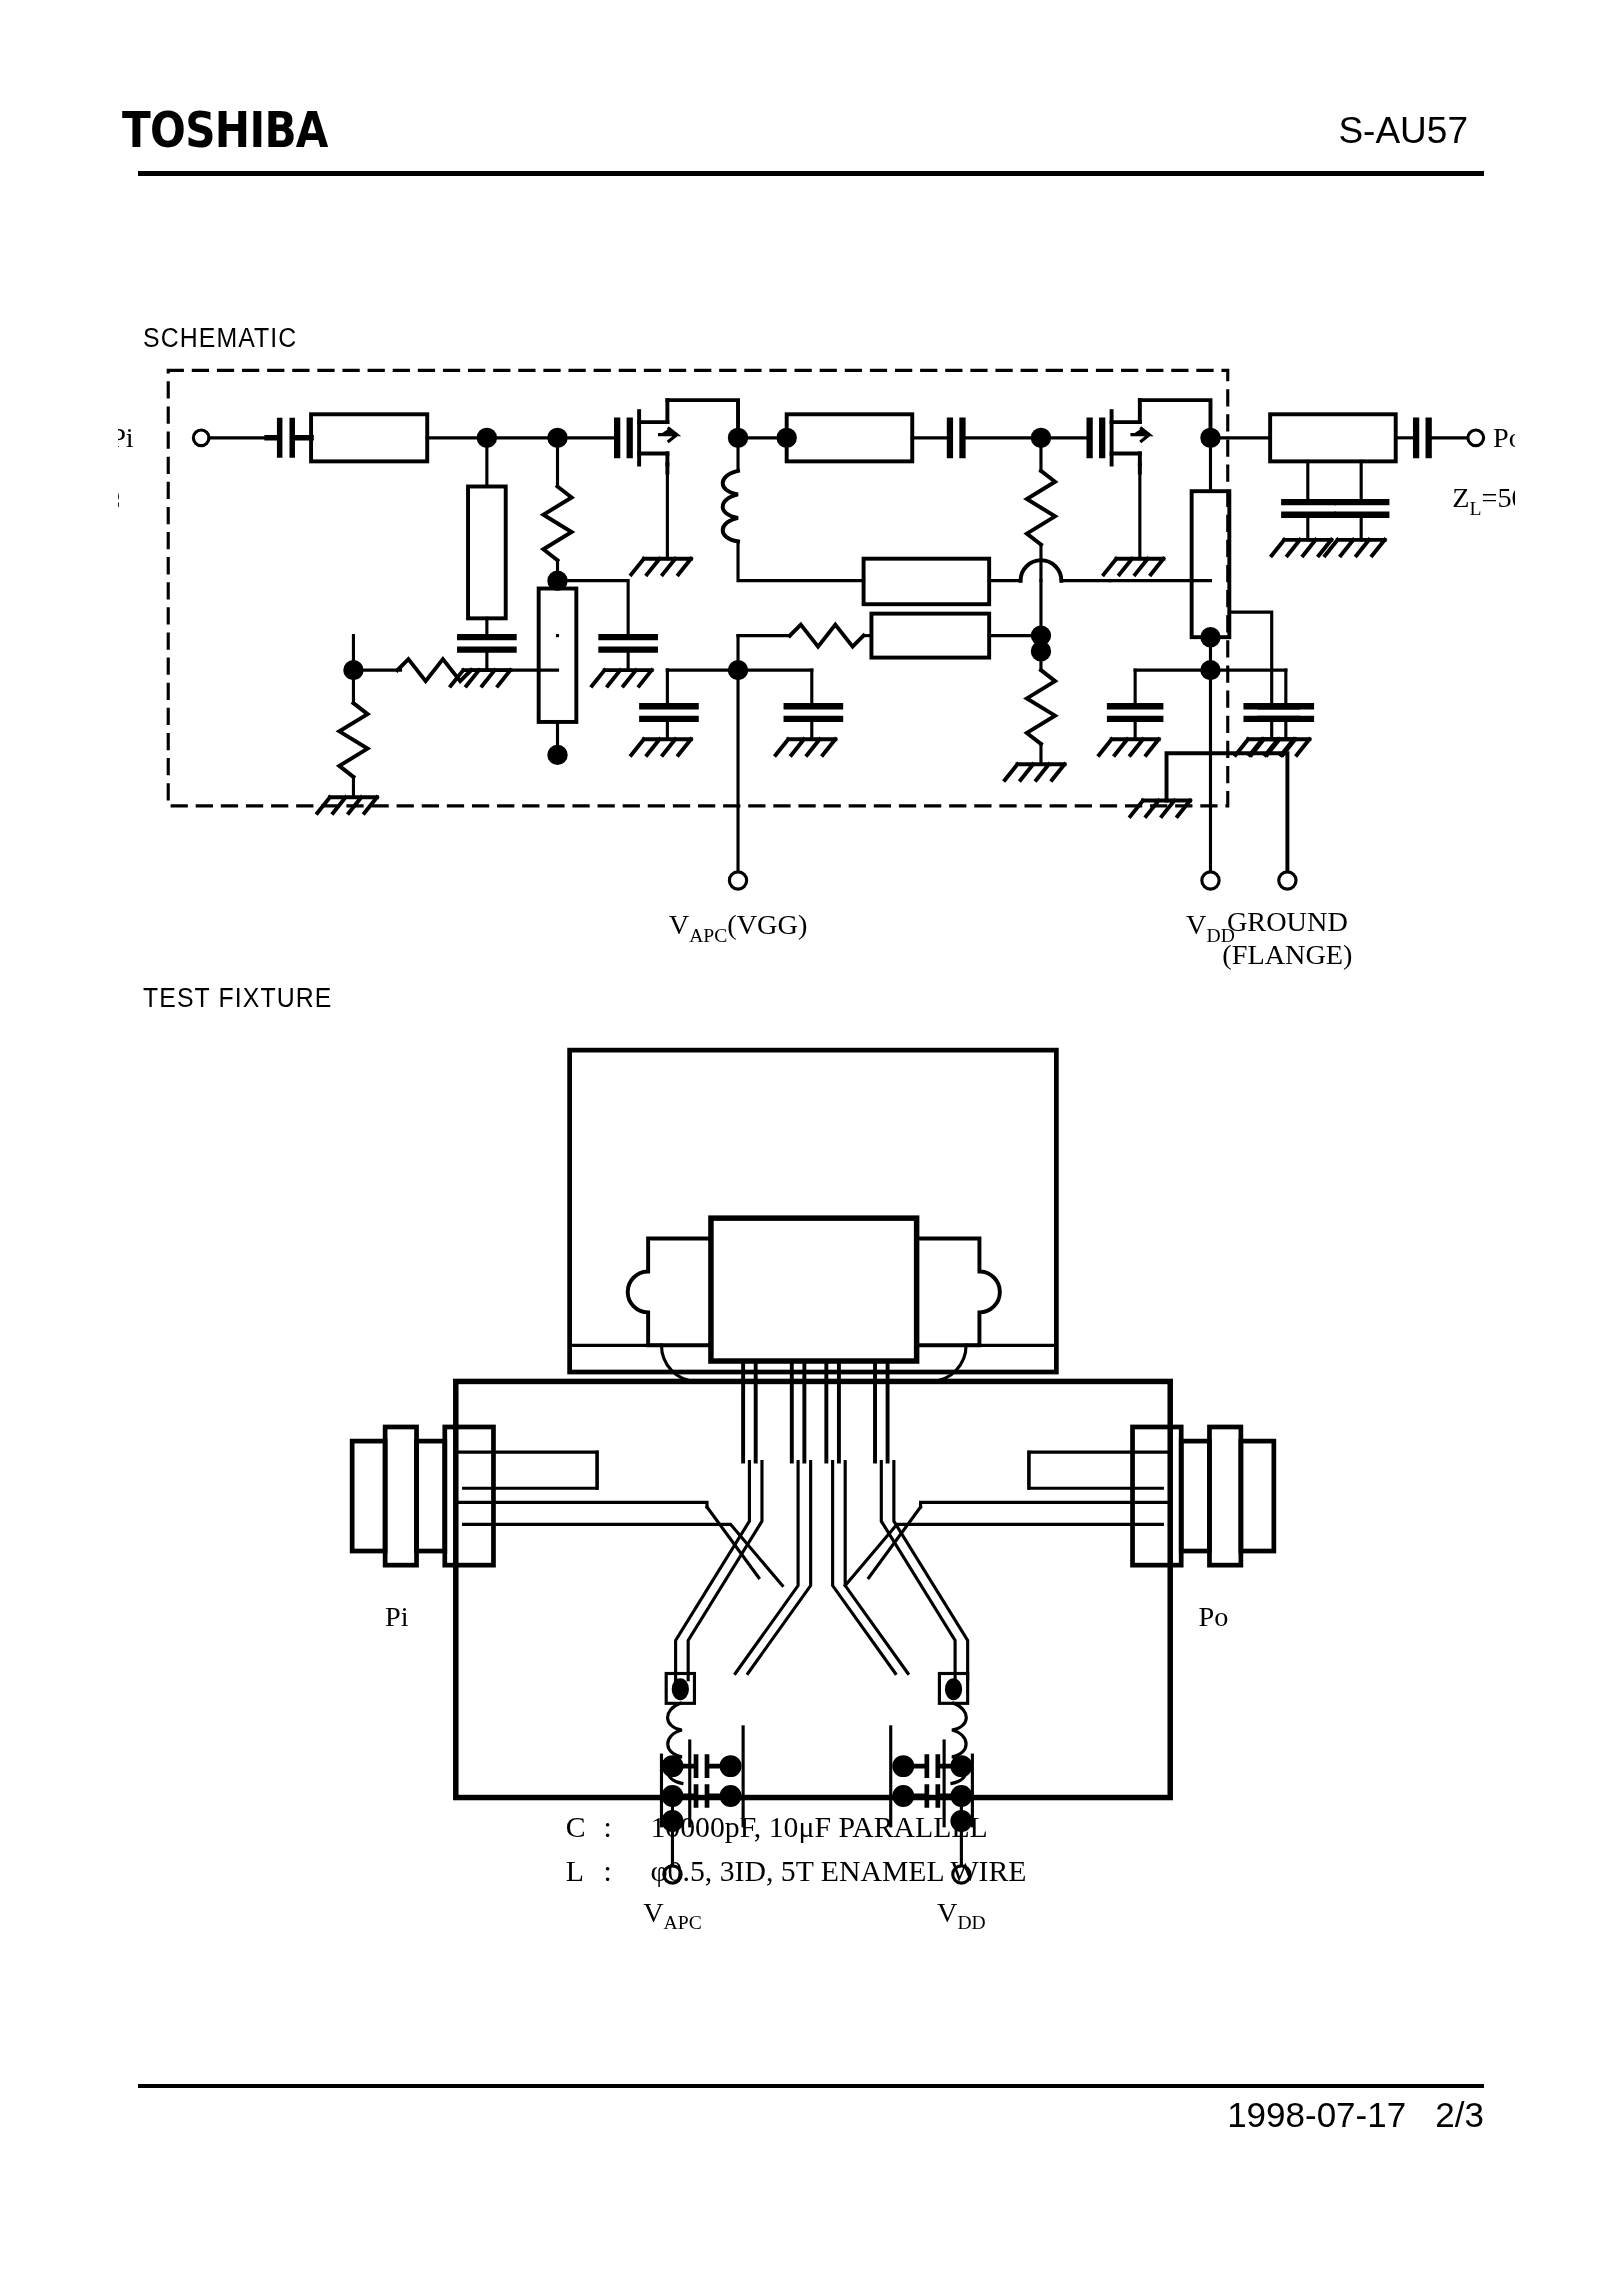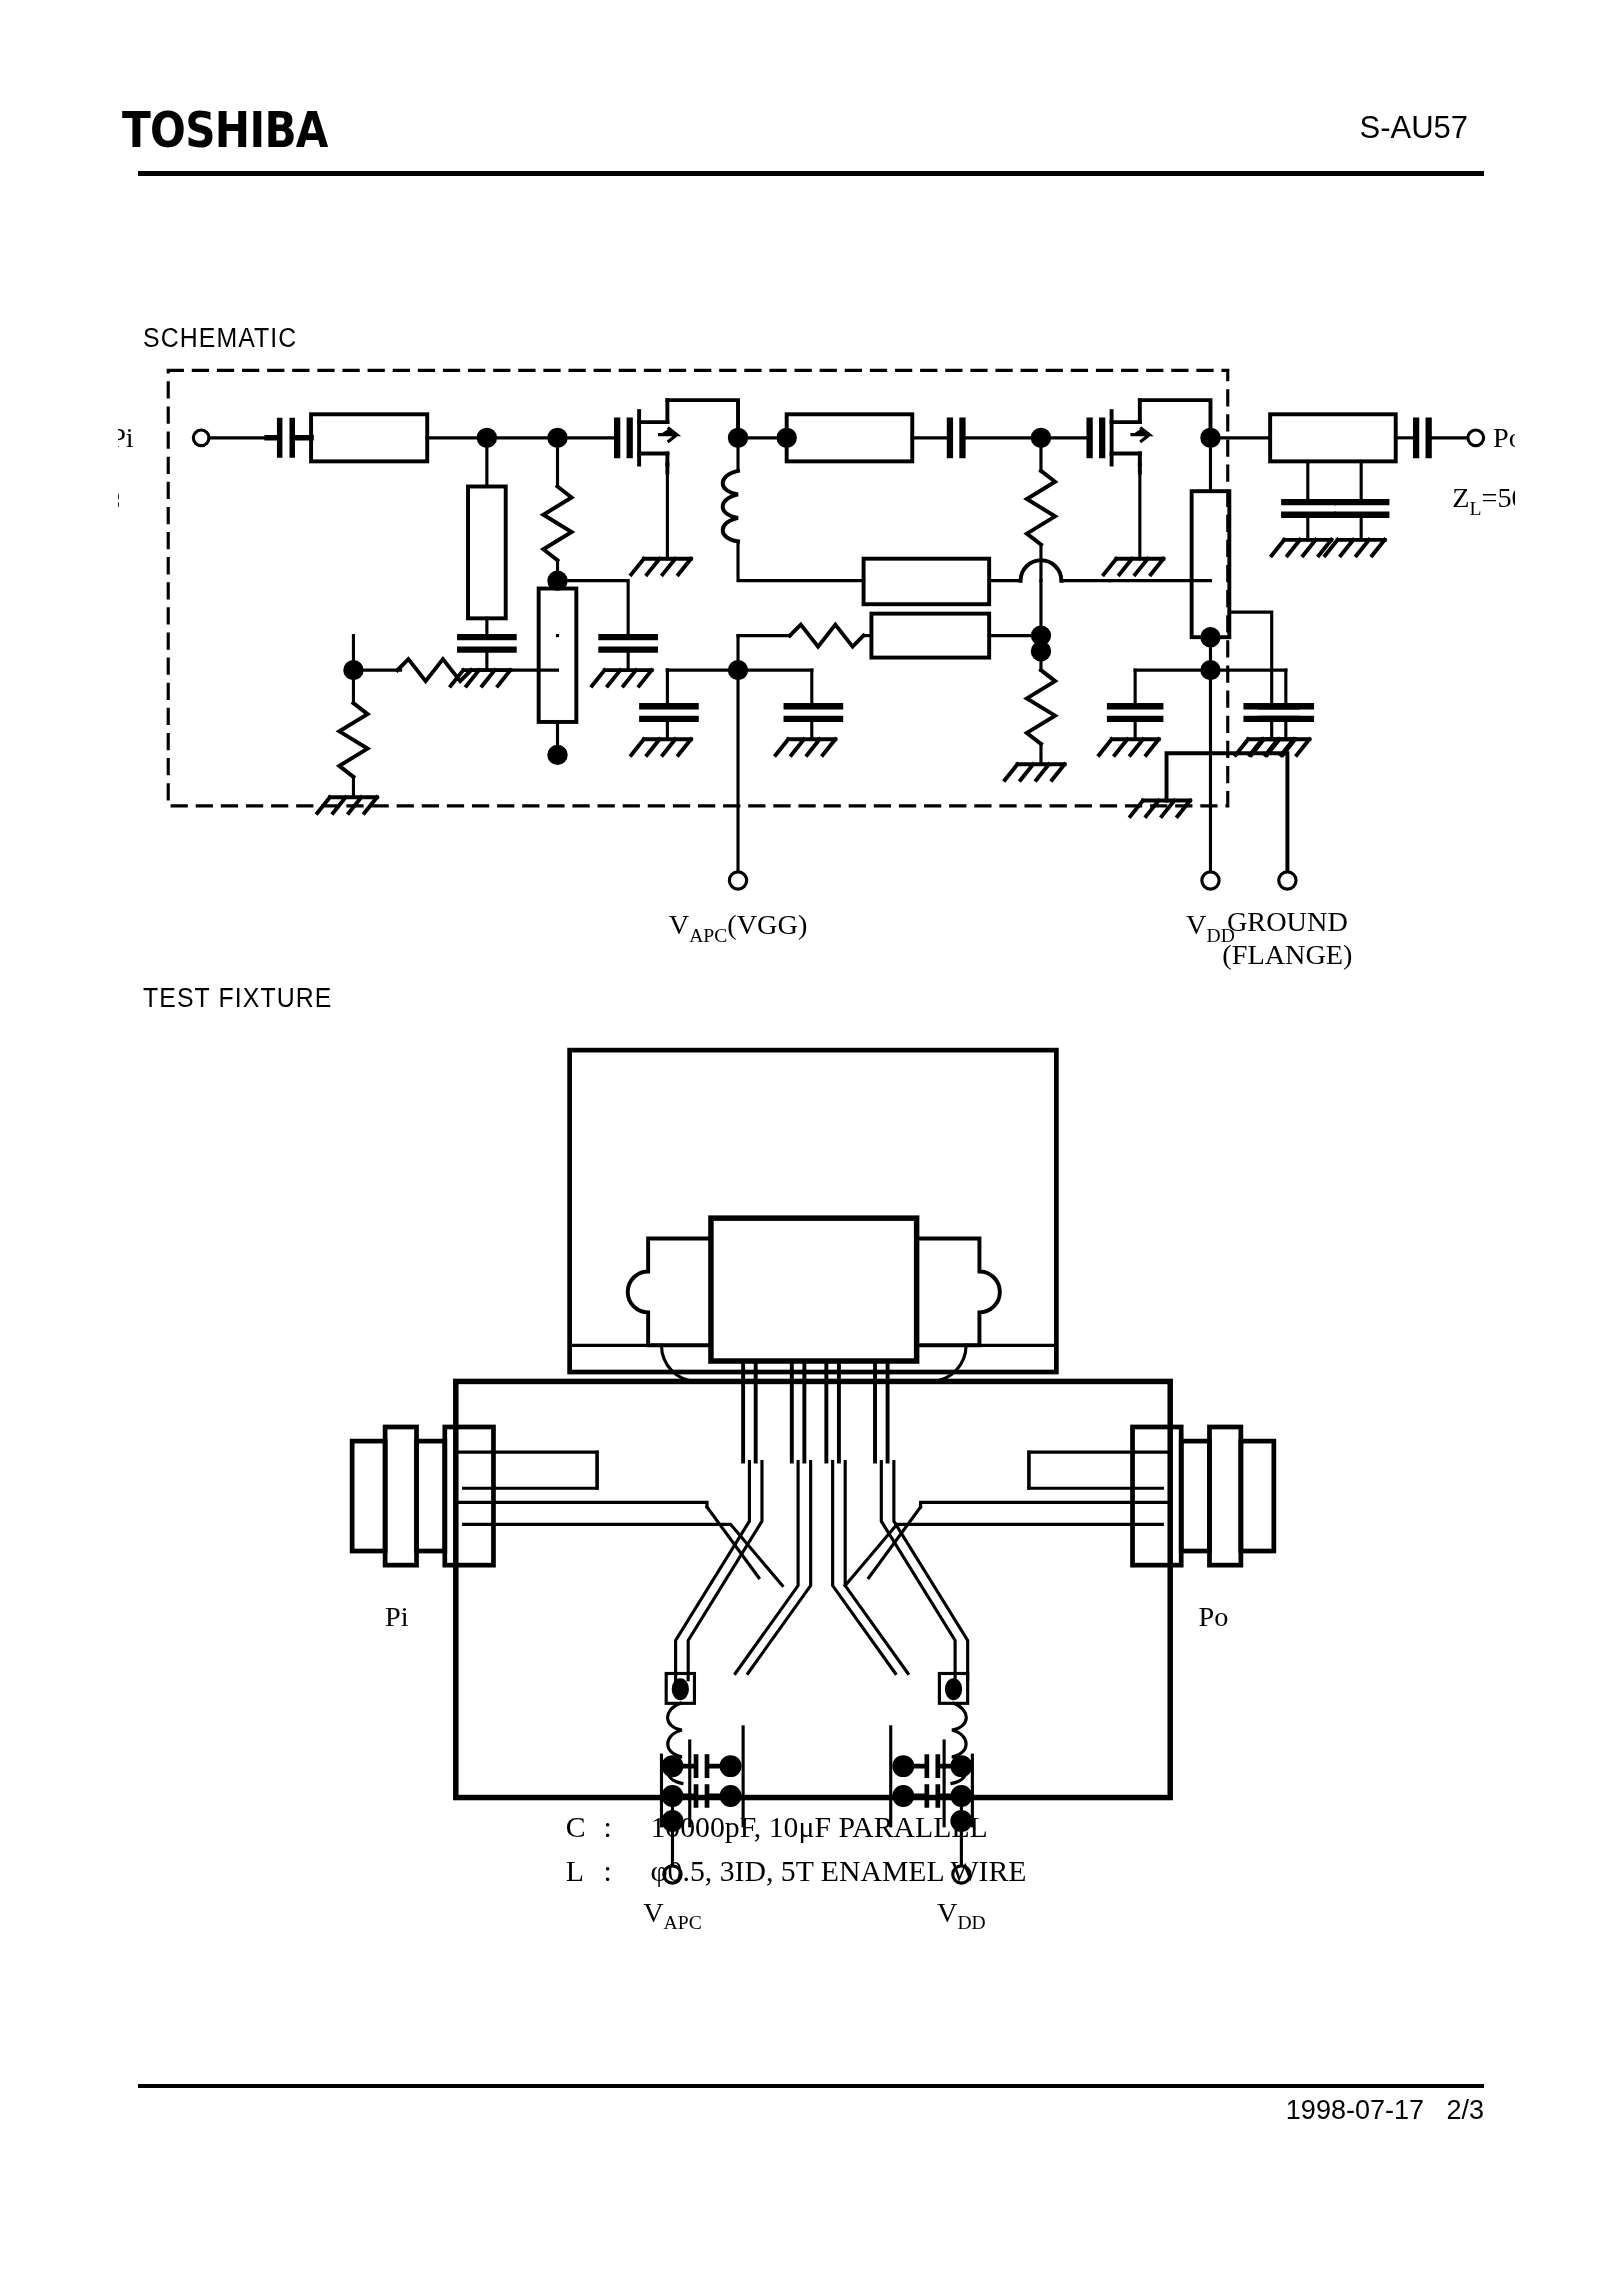--- a/index.html
+++ b/index.html
@@ -5,26 +5,26 @@
   html,body{margin:0;padding:0;background:#fff;}
   body{width:1622px;height:2295px;position:relative;
        font-family:"Liberation Sans",sans-serif;color:#000;}
 
   
   #header{position:absolute;left:122px;top:102px;width:1346px;height:71px;}
   #brand{position:absolute;left:0;top:0;font-family:"DejaVu Sans",sans-serif;
          font-weight:700;font-size:49px;letter-spacing:-0.8px;
          transform:scaleX(.86);transform-origin:left center;}
   #partno{position:absolute;right:0;top:7.9px;font-family:"Liberation Sans",sans-serif;
-          font-size:31px;letter-spacing:0px;}
+          font-size:37px;letter-spacing:0px;}
   #headrule{position:absolute;left:138px;top:171px;width:1346px;height:4.7px;background:#000;}
 
   
   #footrule{position:absolute;left:138px;top:2084px;width:1346px;height:3.9px;background:#000;}
-  #footer{position:absolute;right:138px;top:2095px;font-size:27px;
+  #footer{position:absolute;right:138px;top:2095px;font-size:35px;
           font-family:"Liberation Sans",sans-serif;white-space:pre;}
 
   
   .section-cap{position:absolute;font-family:"Liberation Sans",sans-serif;
                font-size:27px;letter-spacing:1.2px;transform:scaleX(.92);
                transform-origin:left center;}
   #cap-schematic{left:143px;top:323px;}
   #cap-fixture{left:143px;top:983px;}
 
   

